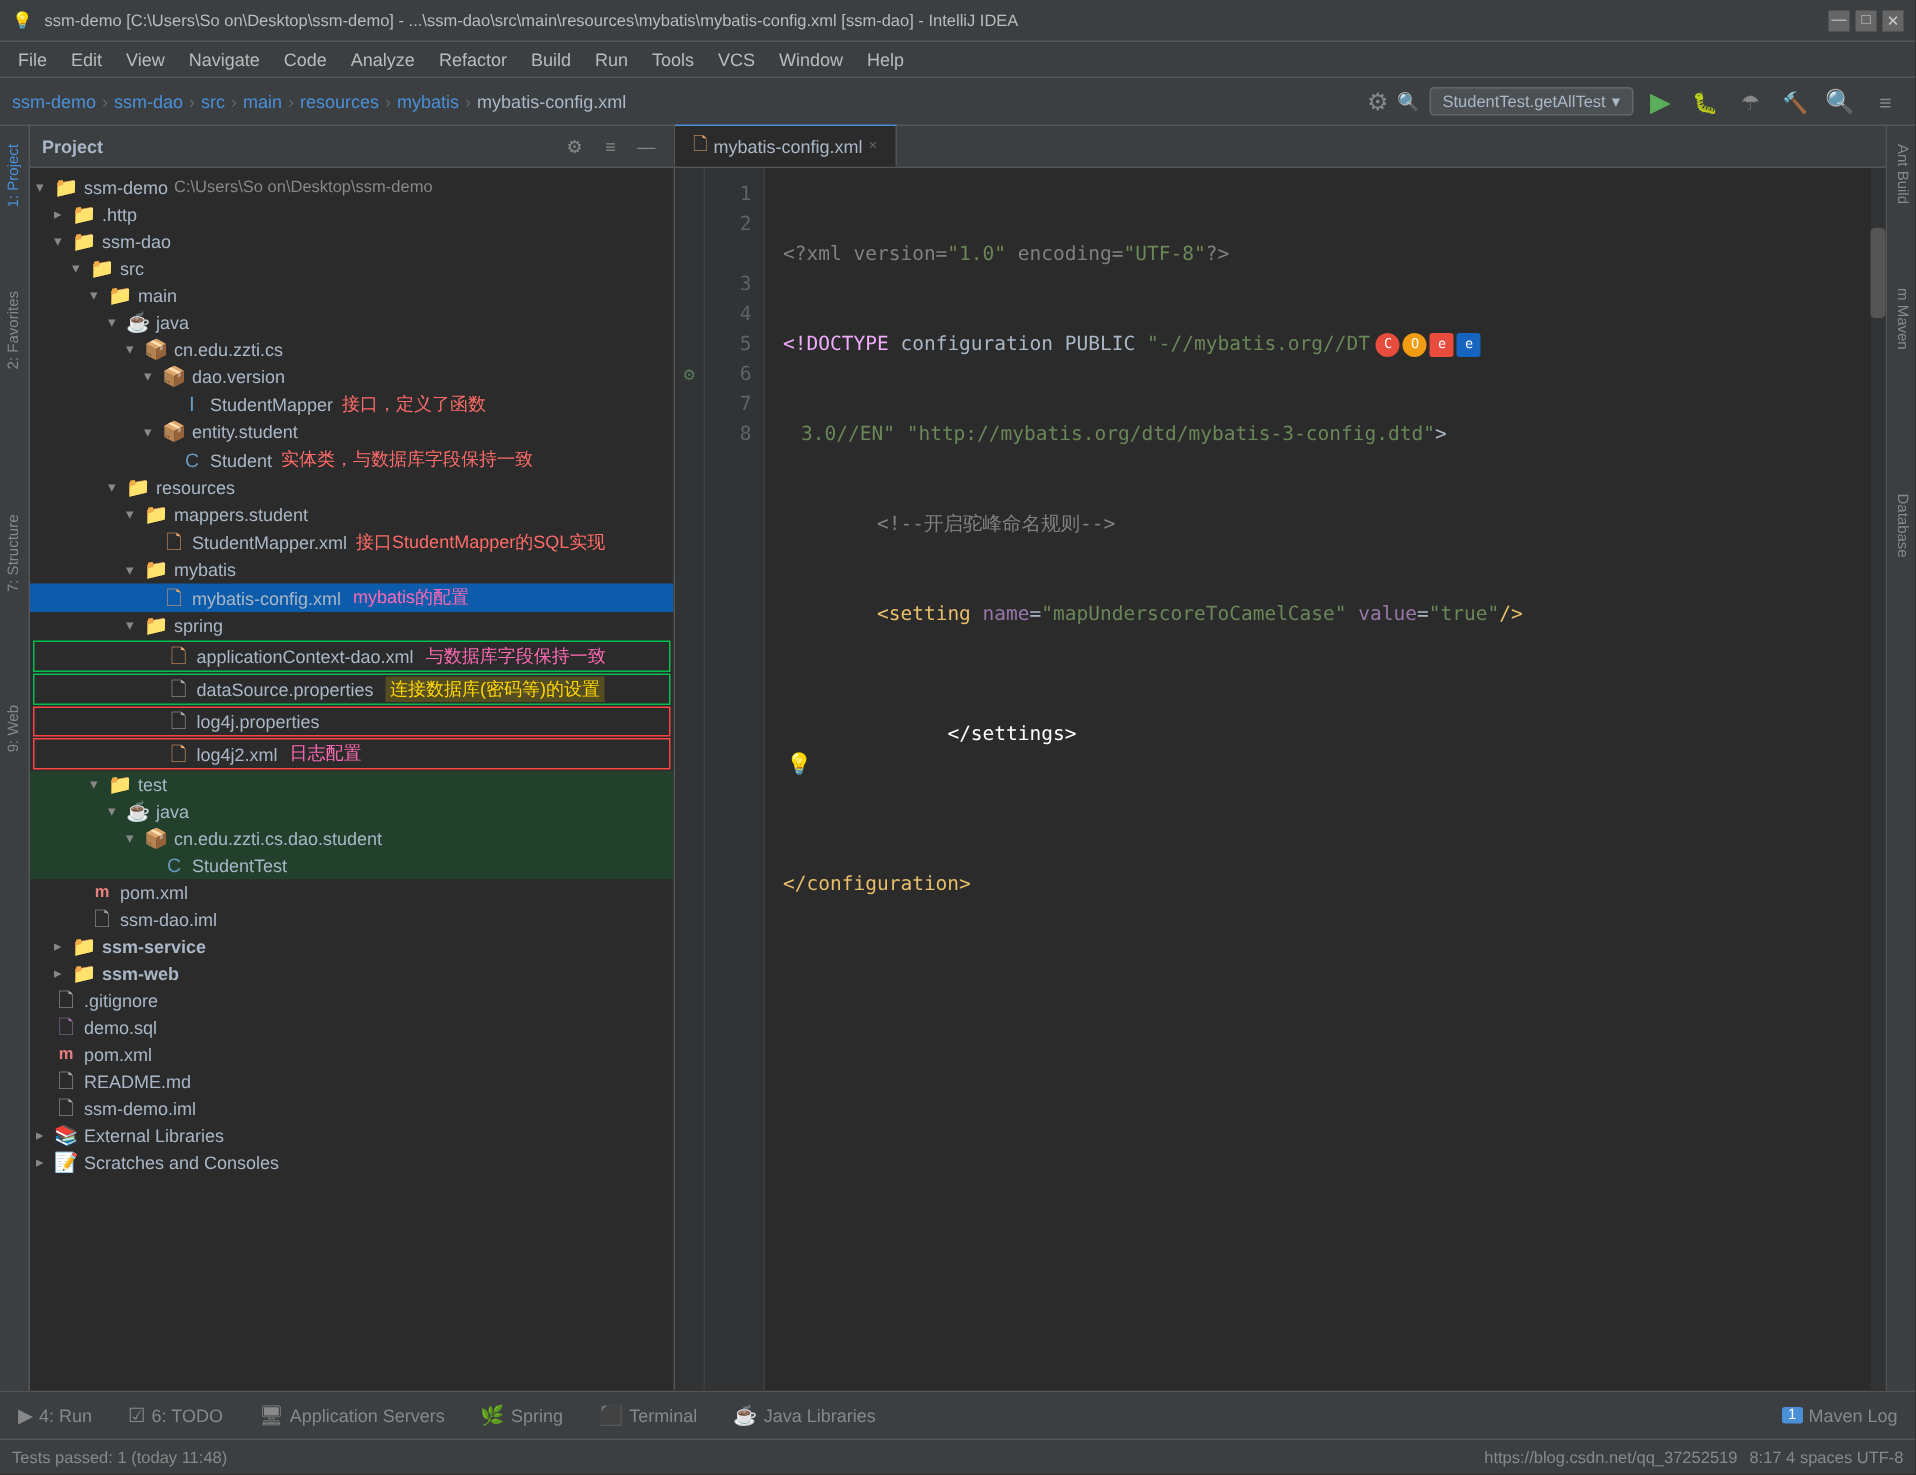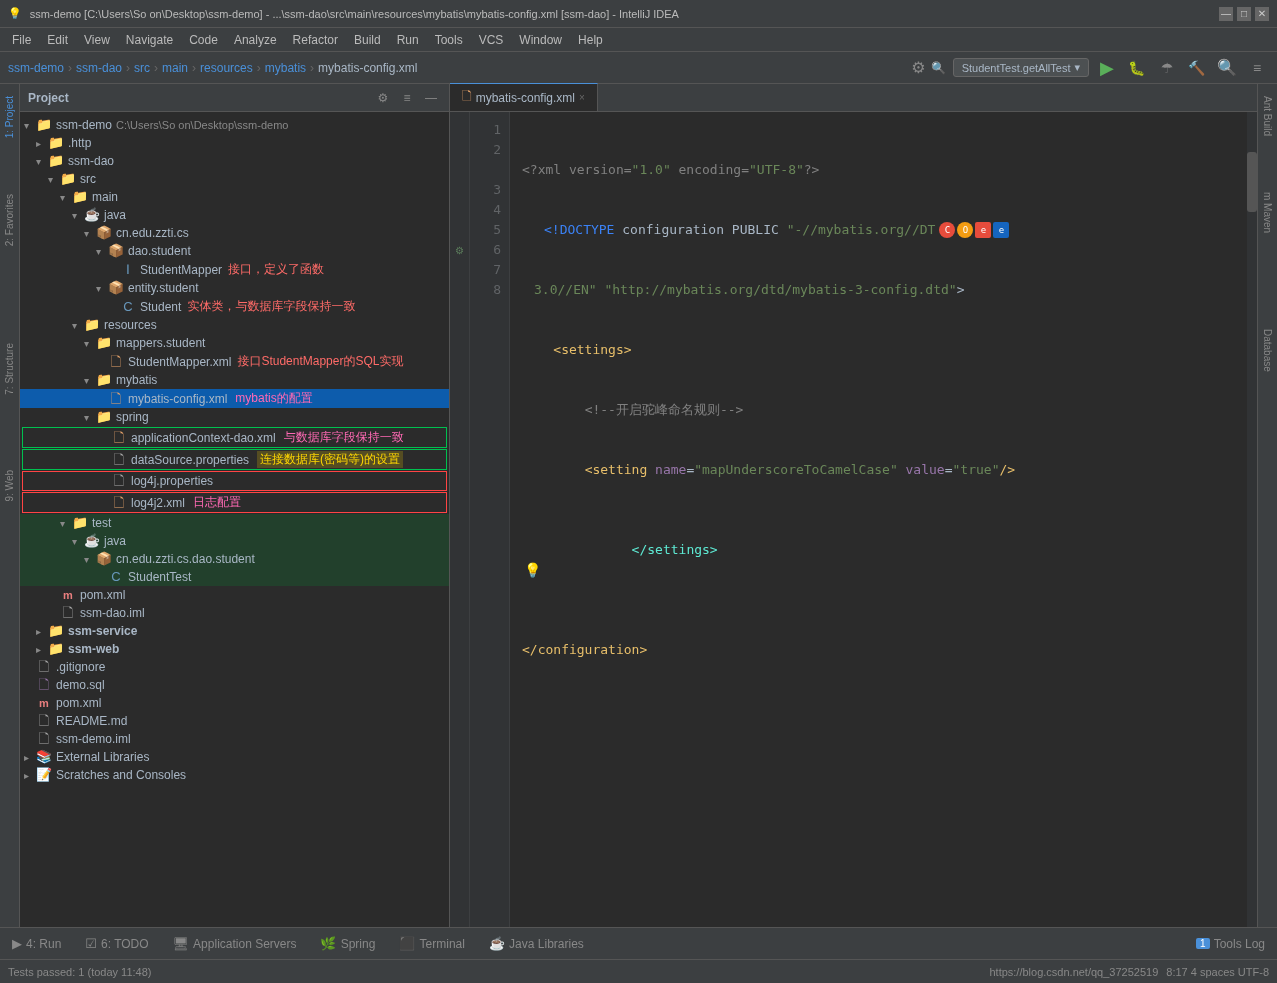--- a/index.html
+++ b/index.html
@@ -196,21 +196,21 @@
         <span class="tree-indent" style="width:64px;"></span>
         <span class="tree-arrow">▾</span>
         <span class="tree-icon folder-icon">📦</span>
         <span class="tree-label">cn.edu.zzti.cs</span>
       </div>
 
       <div class="tree-item">
         <span class="tree-indent" style="width:76px;"></span>
         <span class="tree-arrow">▾</span>
         <span class="tree-icon folder-icon">📦</span>
-        <span class="tree-label">dao.student</span>
+        <span class="tree-label">dao.version</span>
       </div>
 
       <div class="tree-item">
         <span class="tree-indent" style="width:88px;"></span>
         <span class="tree-arrow" style="width:12px;"></span>
         <span class="tree-icon" style="color:#6897bb;">Ⅰ</span>
         <span class="tree-label">StudentMapper</span>
         <span class="annotation">接口，定义了函数</span>
       </div>
 
@@ -442,35 +442,34 @@
         <div>4</div>
         <div>5</div>
         <div>6</div>
         <div>7</div>
         <div>8</div>
       </div>
 
       <div class="code-content" style="flex:1; position:relative;">
         <div><span style="color:#808080;">&lt;?xml version=</span><span style="color:#6a8759;">"1.0"</span><span style="color:#808080;"> encoding=</span><span style="color:#6a8759;">"UTF-8"</span><span style="color:#808080;">?&gt;</span></div>
         <div style="display:flex; flex-wrap:wrap;">
-          <span style="color:#3b82f6;margin-left:22px;">&lt;!DOCTYPE </span><span style="color:#a9b7c6;">configuration PUBLIC </span><span style="color:#6a8759;">"-//mybatis.org//DT</span>
+          <span style="color:#f0abfc;">&lt;!DOCTYPE </span><span style="color:#a9b7c6;">configuration PUBLIC </span><span style="color:#6a8759;">"-//mybatis.org//DT</span>
           
           <span style="margin-left:4px; display:inline-flex; gap:2px; align-items:center;">
             <span style="background:#e74c3c; color:white; border-radius:50%; width:16px; height:16px; font-size:9px; text-align:center; line-height:16px;">C</span>
             <span style="background:#f39c12; color:white; border-radius:50%; width:16px; height:16px; font-size:9px; text-align:center; line-height:16px;">O</span>
             <span style="background:#e74c3c; color:white; border-radius:2px; width:16px; height:16px; font-size:9px; text-align:center; line-height:16px;">e</span>
             <span style="background:#1565c0; color:white; border-radius:2px; width:16px; height:16px; font-size:9px; text-align:center; line-height:16px;">e</span>
           </span>
         </div>
         <div style="padding-left:12px;"><span style="color:#6a8759;">3.0//EN" "http://mybatis.org/dtd/mybatis-3-config.dtd"</span><span style="color:#a9b7c6;">&gt;</span></div>
-        <div><span style="color:#a9b7c6;">    </span><span style="color:#e8bf6a;">&lt;settings&gt;</span></div>
         <div><span style="color:#a9b7c6;">        </span><span style="color:#808080;">&lt;!--开启驼峰命名规则--&gt;</span></div>
         <div><span style="color:#a9b7c6;">        </span><span style="color:#e8bf6a;">&lt;setting</span><span style="color:#a9b7c6;"> </span><span style="color:#9876aa;">name</span><span style="color:#a9b7c6;">=</span><span style="color:#6a8759;">"mapUnderscoreToCamelCase"</span><span style="color:#a9b7c6;"> </span><span style="color:#9876aa;">value</span><span style="color:#a9b7c6;">=</span><span style="color:#6a8759;">"true"</span><span style="color:#e8bf6a;">/&gt;</span></div>
         <div style="position:relative;">
-          <span style="color:#a9b7c6;">    </span><span style="color:#5eead4;">&lt;/settings&gt;</span>
+          <span style="color:#a9b7c6;">    </span><span style="color:#ffffff;">&lt;/settings&gt;</span>
           <span style="position:absolute; left:2px; color:#f4c430; font-size:14px;">💡</span>
         </div>
         <div><span style="color:#e8bf6a;">&lt;/configuration&gt;</span></div>
 
         
         <div style="position:absolute; right:0; top:0; bottom:0; width:10px; background:#313335;">
           <div style="width:10px; height:60px; background:#555; border-radius:3px;"></div>
         </div>
       </div>
     </div>
@@ -505,21 +504,21 @@
     <span class="bottom-btn-icon">⬛</span>
     <span>Terminal</span>
   </div>
   <div class="bottom-btn">
     <span class="bottom-btn-icon">☕</span>
     <span>Java Libraries</span>
   </div>
   <div style="margin-left:auto; display:flex; align-items:center; gap:8px;">
     <div class="bottom-btn">
       <span style="background:#4a90d9; color:white; border-radius:2px; padding:0 4px; font-size:10px;">1</span>
-      <span>Tools Log</span>
+      <span>Maven Log</span>
     </div>
   </div>
 </div>
 
 <div class="status-bar">
   <span>Tests passed: 1 (today 11:48)</span>
   <span style="margin-left:auto;">https://blog.csdn.net/qq_37252519</span>
   <span>8:17  4 spaces  UTF-8</span>
 </div>
 

